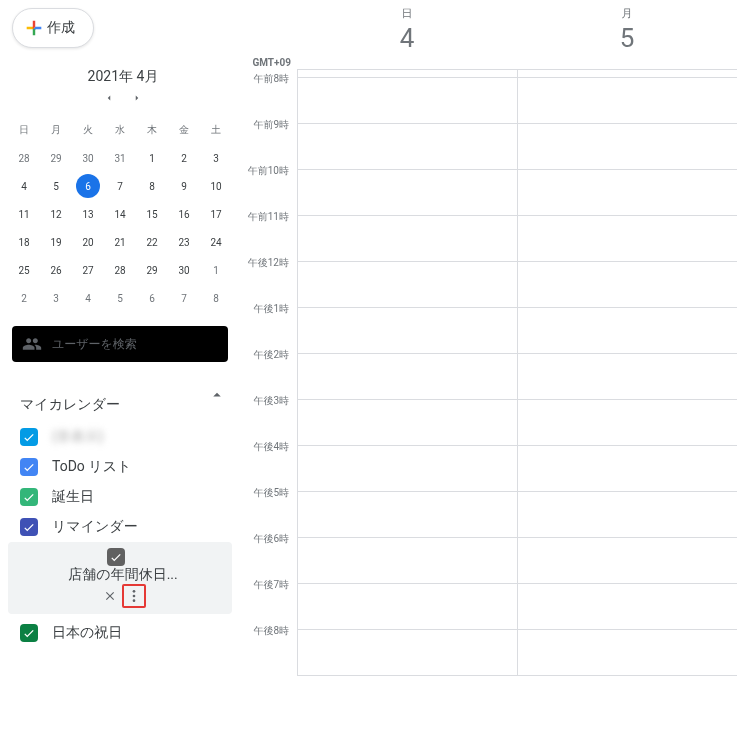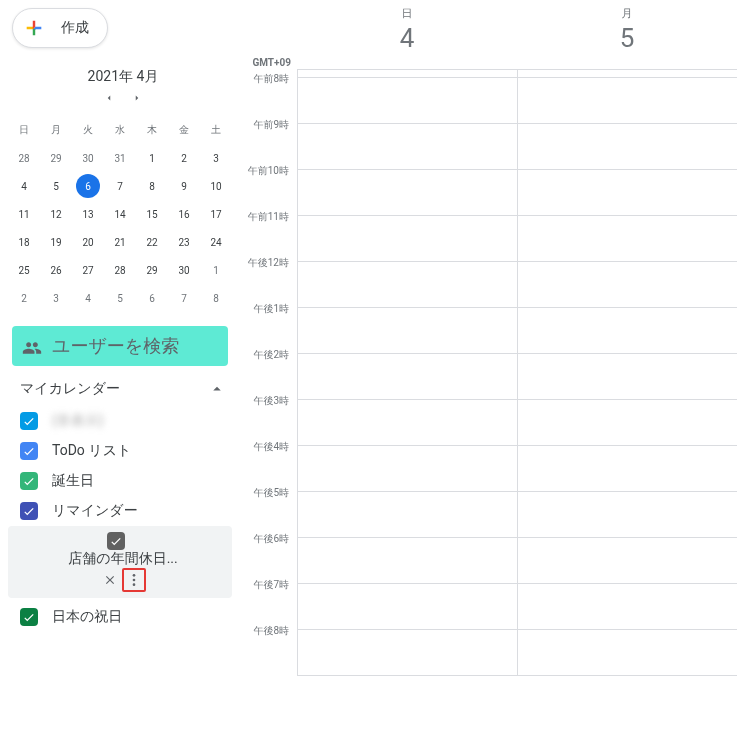--- a/index.html
+++ b/index.html
@@ -1,34 +1,34 @@
 <!DOCTYPE html>
 <html><head>
 <meta charset="utf-8">
 <style>
   * { box-sizing: border-box; margin: 0; padding: 0; }
   body { font-family: 'Google Sans', Roboto, Arial, sans-serif; font-size: 14px; color: #3c4043; background: #fff; width: 737px; height: 729px; overflow: hidden; }
   .app { display: flex; height: 100%; }
   .sidebar { width: 240px; padding: 8px 8px 0 8px; }
-  .create-btn { display: inline-flex; align-items: center; gap: 16px; padding: 8px 18px 8px 10px; border: 1px solid #dadce0; border-radius: 24px; background: #fff; cursor: pointer; box-shadow: 0 1px 3px rgba(0,0,0,0.1); margin-bottom: 12px; margin-left: 4px; }
+  .create-btn { display: inline-flex; align-items: center; gap: 2px; padding: 8px 18px 8px 10px; border: 1px solid #dadce0; border-radius: 24px; background: #fff; cursor: pointer; box-shadow: 0 1px 3px rgba(0,0,0,0.1); margin-bottom: 12px; margin-left: 4px; }
   .create-btn .plus { width: 22px; height: 22px; }
   .create-btn span.label { font-size: 14px; color: #3c4043; }
   .minical-header { display: flex; align-items: center; justify-content: space-between; padding: 8px 6px 4px 12px; flex-direction: column; }
   .minical-title { font-size: 14px; color: #3c4043; font-weight: 400; }
   .nav-btns { display: flex; gap: 4px; }
   .nav-btn { width: 24px; height: 24px; display: flex; align-items: center; justify-content: center; color: #5f6368; cursor: pointer; border-radius: 50%; }
   .minical { width: 100%; border-collapse: collapse; margin-top: 2px; }
   .minical th, .minical td { width: 32px; height: 28px; text-align: center; font-size: 10px; font-weight: 400; }
   .minical th { color: #70757a; }
   .minical td { color: #3c4043; cursor: pointer; }
   .minical td.other { color: #70757a; }
   .minical td.today span { display: inline-flex; width: 24px; height: 24px; border-radius: 50%; background: #1a73e8; color: #fff; align-items: center; justify-content: center; }
-  .search-users { display: flex; align-items: flex-end; gap: 10px; background: #5eead4; border-radius: 4px; padding: 8px 10px; margin: 14px 4px 0 4px; color: #5f6368; font-size: 18px; cursor: pointer; }
+  .search-users { display: flex; align-items: center; gap: 10px; background: #000000; border-radius: 4px; padding: 8px 10px; margin: 14px 4px 0 4px; color: #5f6368; font-size: 12px; cursor: pointer; }
   .section-header { display: flex; align-items: center; justify-content: space-between; padding: 14px 6px 6px 12px; cursor: pointer; }
-  .section-header .title { font-size: 14px; color: #3c4043; }
+  .section-header .title { font-size: 14px; color: #3c4043; margin-top: 20px; }
   .section-header .icons { display: flex; gap: 6px; color: #5f6368; }
   .cal-list { padding: 2px 0; }
   .cal-item { display: flex; align-items: center; padding: 6px 6px 6px 12px; font-size: 14px; color: #3c4043; position: relative; border-radius: 4px; }
   .cal-item.hovered { background: #f1f3f4; flex-direction: column; }
   .cal-item .chk { width: 18px; height: 18px; border-radius: 4px; margin-right: 14px; display: flex; align-items: center; justify-content: center; color: #fff; flex-shrink: 0; }
   .cal-item .label { flex: 1; overflow: hidden; white-space: nowrap; text-overflow: ellipsis; }
   .cal-item.blurred .label { filter: blur(3px); color: #aaa; }
   .cal-item .actions { display: flex; align-items: center; gap: 2px; }
   .cal-item .x-btn { width: 20px; height: 20px; display: flex; align-items: center; justify-content: center; color: #5f6368; cursor: pointer; }
   .dots-btn { width: 24px; height: 24px; display: flex; align-items: center; justify-content: center; color: #5f6368; cursor: pointer; border: 2px solid #e53935; border-radius: 2px; }

